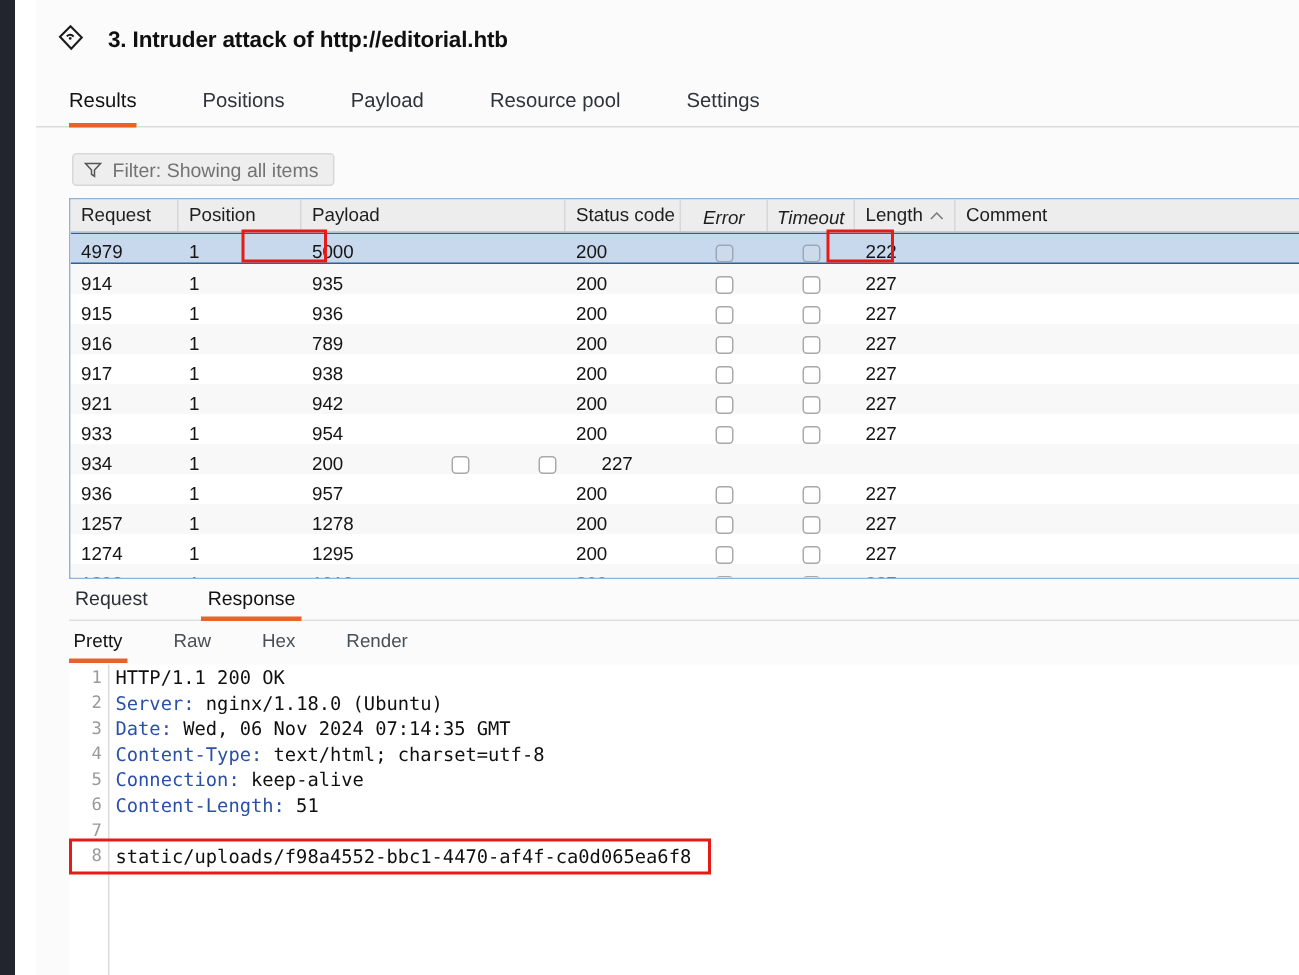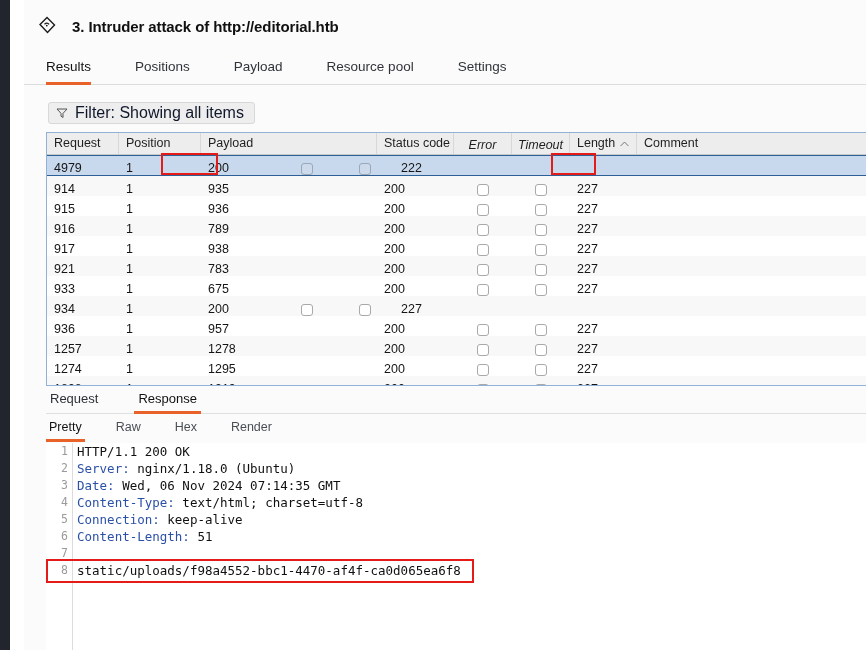--- a/index.html
+++ b/index.html
@@ -95,21 +95,21 @@
     background: #eeeeee;
     border: 1px solid #d8d8d8;
     border-radius: 3px;
     display: inline-flex;
     align-items: center;
     padding: 0 10px 0 7px;
     box-sizing: border-box;
     cursor: default;
   }
   #funnel-icon { width: 12px; height: 12px; margin-right: 7px; }
-  #filter-text { font-size: 16px; color: #0f172a; white-space: nowrap; }
+  #filter-text { font-size: 13px; color: #737373; white-space: nowrap; }
 
   
   #results-table {
     position: absolute;
     left: 22px; top: 132px;
     width: 832px;
     height: 254px;
     border: 1px solid #8fb2d6;
     background: #ffffff;
     box-sizing: border-box;
@@ -333,20 +333,21 @@
         <svg class="sort-caret" viewBox="0 0 9 6">
           <path d="M0.6 5 L4.5 1 L8.4 5" fill="none" stroke="#777" stroke-width="1"></path>
         </svg>
       </div>
       <div class="th c-comment">Comment</div>
     </div>
     <div id="tbody">
         <div class="trow selected">
           <div class="td c-request">4979</div>
           <div class="td c-position">1</div>
+          <div class="td c-payload">5000</div>
           <div class="td c-status">200</div>
           <div class="td c-error">
             <div class="cbox"></div>
           </div>
           <div class="td c-timeout">
             <div class="cbox"></div>
           </div>
           <div class="td c-length">222</div>
           <div class="td c-comment"></div>
         </div>
@@ -402,35 +403,35 @@
           </div>
           <div class="td c-timeout">
             <div class="cbox"></div>
           </div>
           <div class="td c-length">227</div>
           <div class="td c-comment"></div>
         </div>
         <div class="trow even">
           <div class="td c-request">921</div>
           <div class="td c-position">1</div>
-          <div class="td c-payload">783</div>
+          <div class="td c-payload">942</div>
           <div class="td c-status">200</div>
           <div class="td c-error">
             <div class="cbox"></div>
           </div>
           <div class="td c-timeout">
             <div class="cbox"></div>
           </div>
           <div class="td c-length">227</div>
           <div class="td c-comment"></div>
         </div>
         <div class="trow odd">
           <div class="td c-request">933</div>
           <div class="td c-position">1</div>
-          <div class="td c-payload">675</div>
+          <div class="td c-payload">954</div>
           <div class="td c-status">200</div>
           <div class="td c-error">
             <div class="cbox"></div>
           </div>
           <div class="td c-timeout">
             <div class="cbox"></div>
           </div>
           <div class="td c-length">227</div>
           <div class="td c-comment"></div>
         </div>

